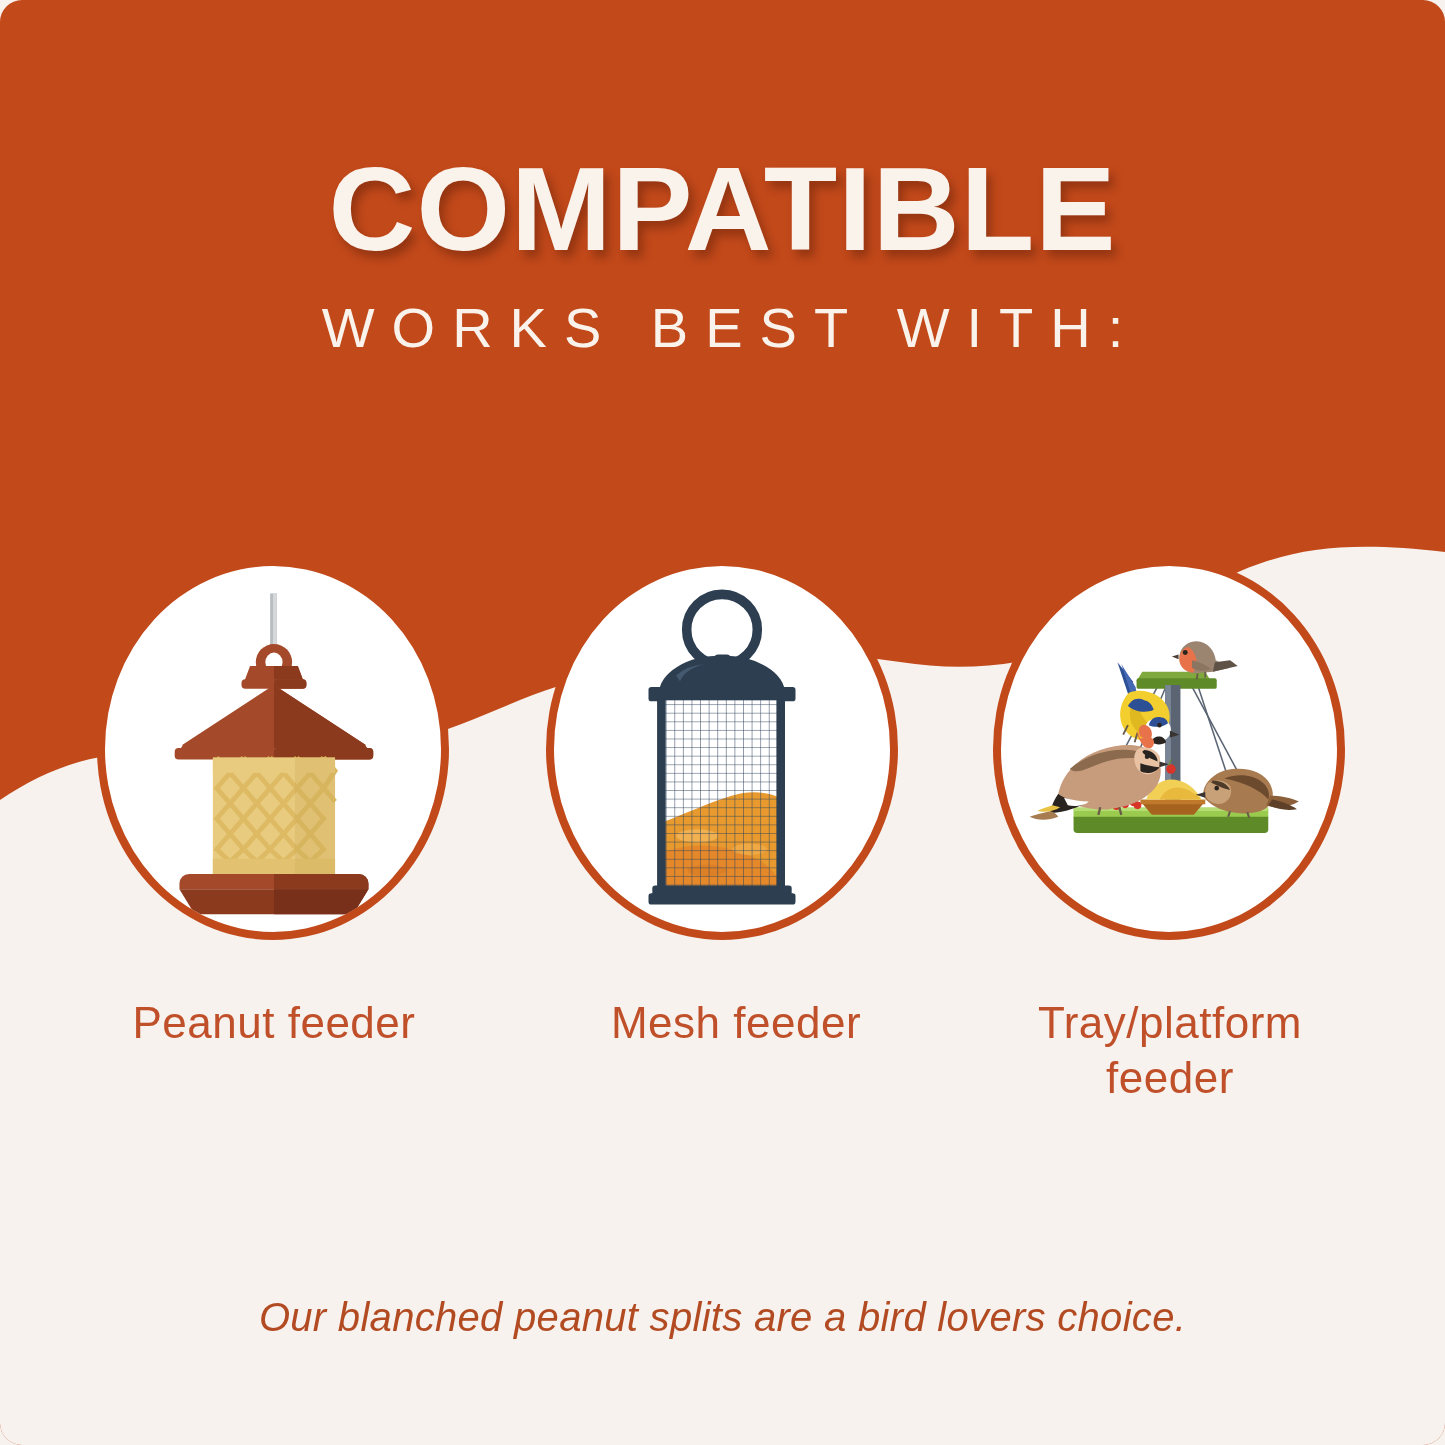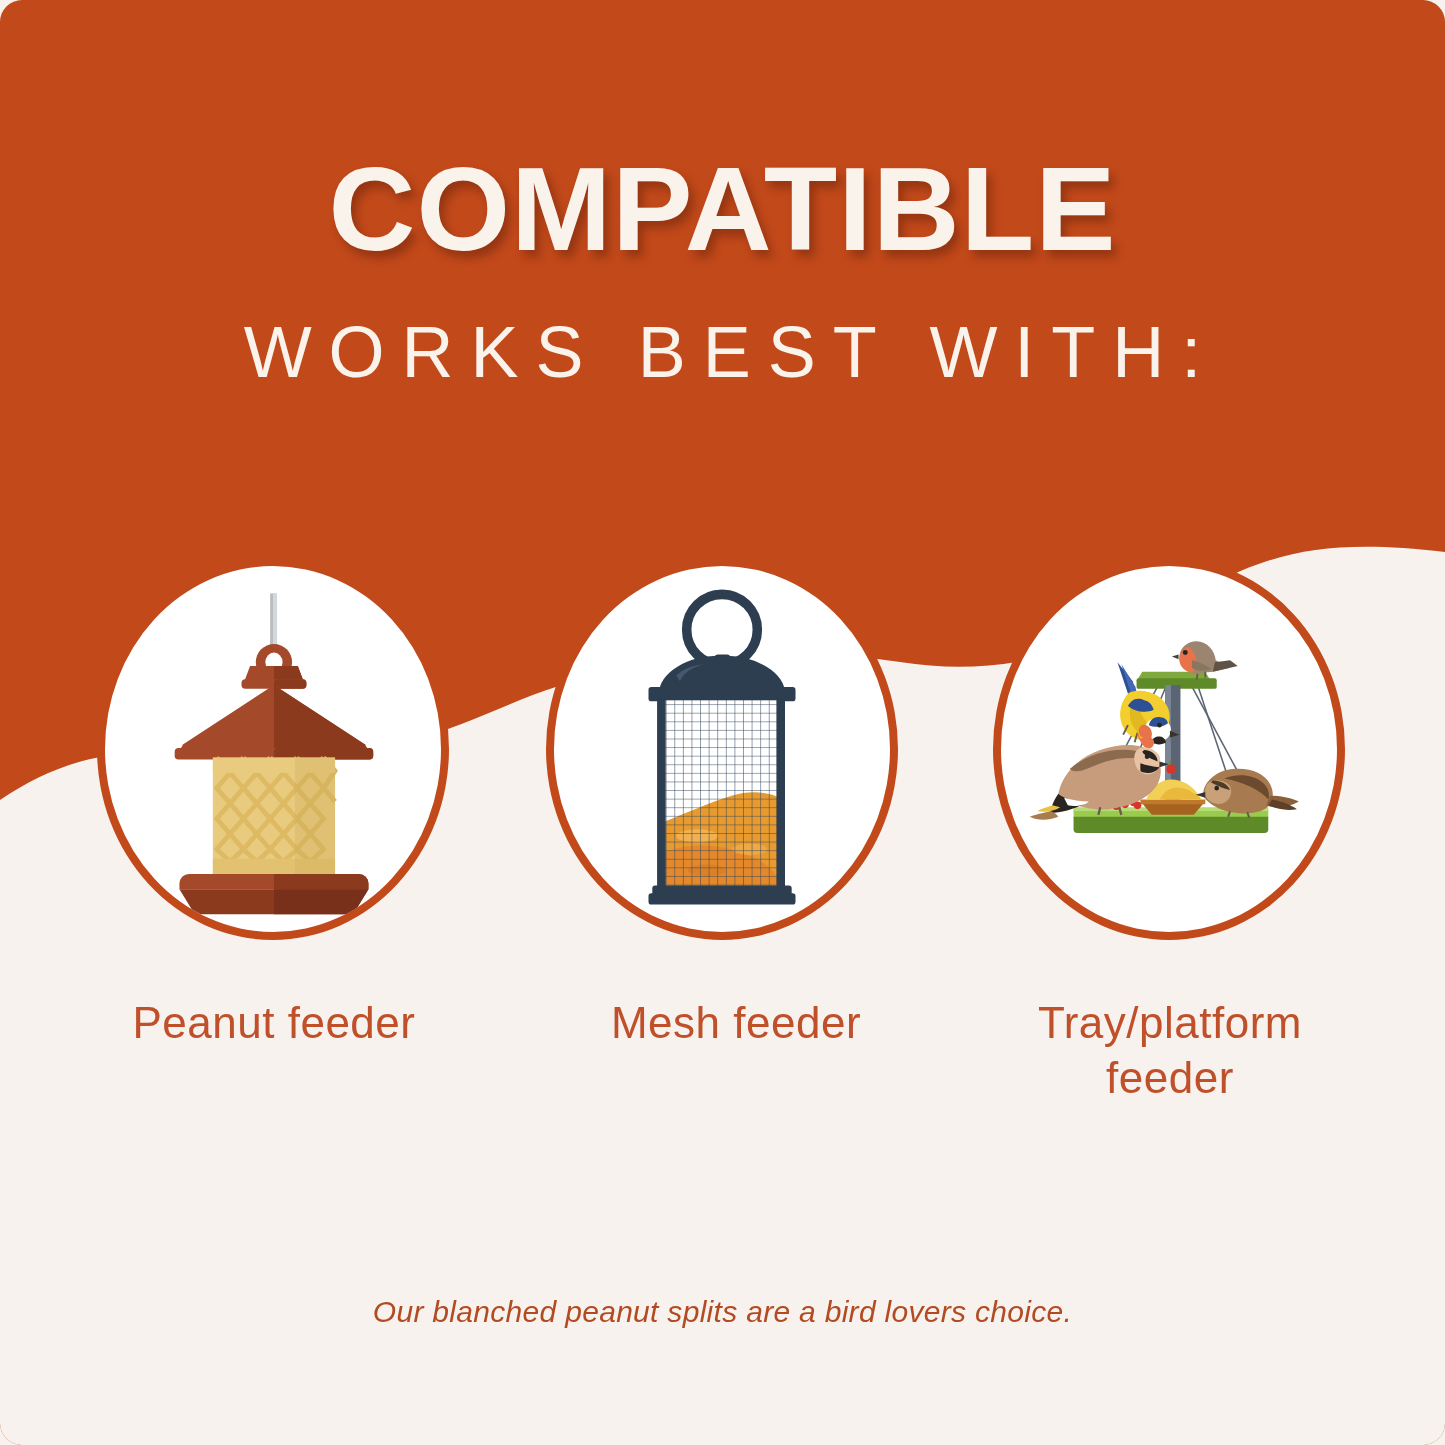--- a/index.html
+++ b/index.html
@@ -21,23 +21,23 @@
     font-size:118px;
     font-weight:bold;
     letter-spacing:1px;
     color:#FAF3EC;
     font-family:"Liberation Sans", sans-serif;
     transform:scaleX(1.02);
     text-shadow:5px 7px 10px rgba(90,28,8,.45);
     line-height:1;
   }
   .subtitle{
-    position:absolute;left:0;right:0;top:316px;
+    position:absolute;left:0;right:0;top:300px;
     text-align:center;
-    font-size:72px;
+    font-size:56px;
     font-weight:300;
     letter-spacing:17px;
     color:#FAF3EC;
     text-indent:17px;
     line-height:1;
   }
 
   
   .circles{position:absolute;left:0;top:558px;width:1445px;height:400px;}
   .circle{
@@ -61,21 +61,21 @@
     line-height:1.25;letter-spacing:.5px;
   }
   .l1{left:84px;}
   .l2{left:546px;}
   .l3{left:975px;width:390px;}
 
   
   .tagline{
     position:absolute;left:0;right:0;top:1295px;
     text-align:center;
-    font-size:30px;
+    font-size:40px;
     font-style:italic;
     color:#B34B22;
     letter-spacing:.3px;
   }
 </style>
 </head>
 <body>
 
 <div class="canvas">
 

